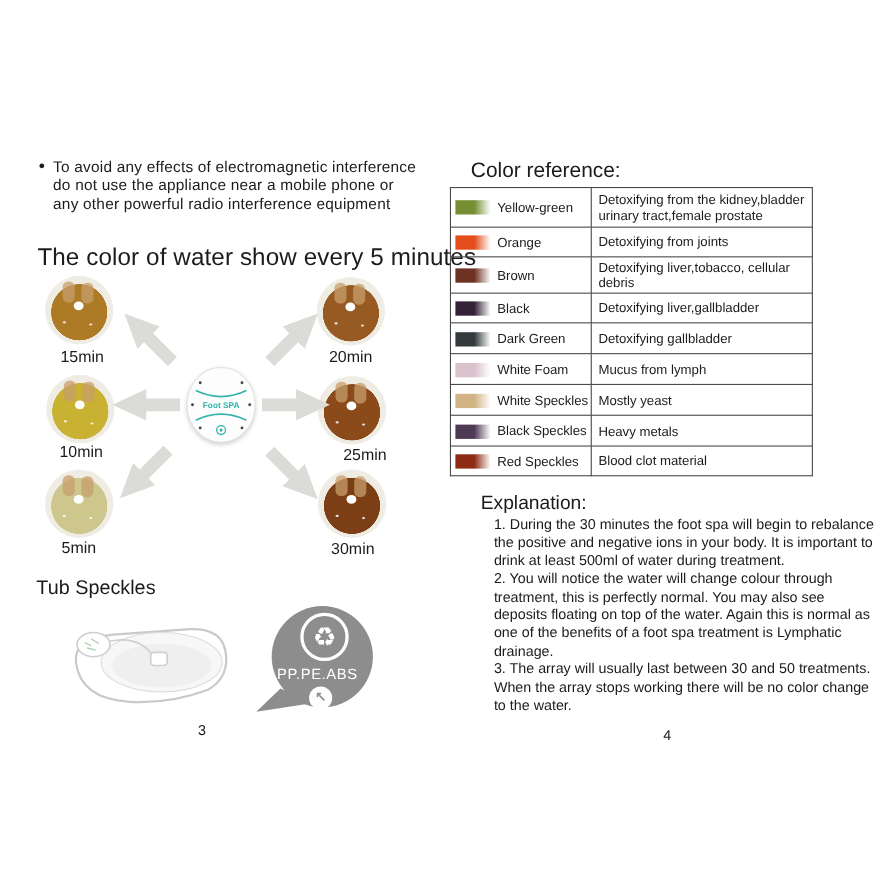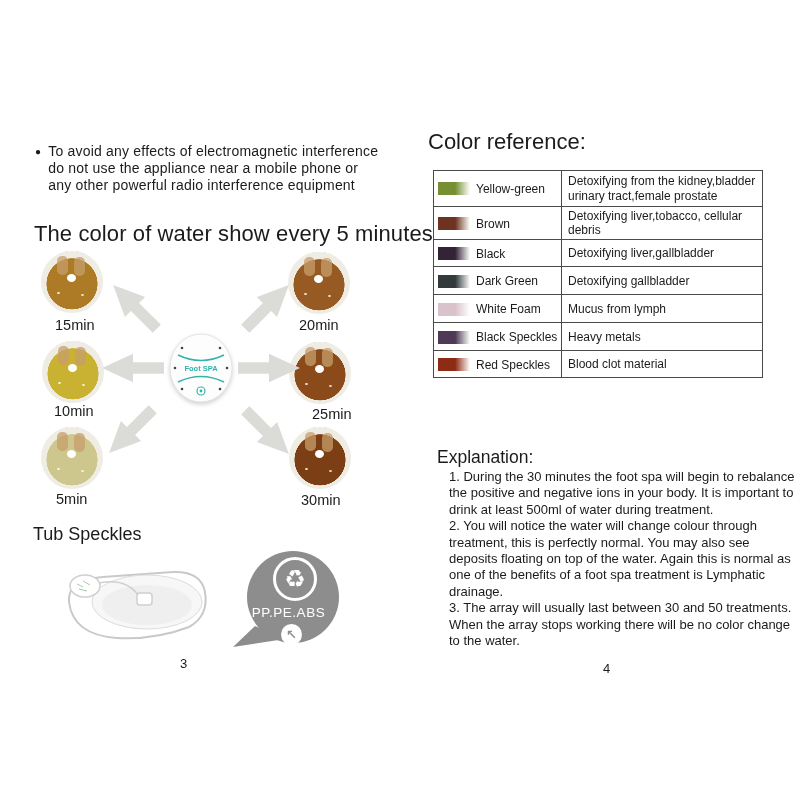--- a/index.html
+++ b/index.html
@@ -38,22 +38,22 @@
            color:#fff;font-size:24px;line-height:1;font-family:"DejaVu Sans",sans-serif}
   .babs-text{position:absolute;left:0;top:55px;width:100%;text-align:center;color:#fff;
              font-size:13.5px;letter-spacing:.5px}
   .cursor-dot{position:absolute;left:54px;top:74px;width:21px;height:21px;border-radius:50%;
               background:#fff;display:flex;align-items:center;justify-content:center;
               color:#8d8d8d;font-size:13px;font-weight:bold;font-family:"DejaVu Sans",sans-serif}
 
   .pnum{position:absolute;font-size:13px}
 
   
-  .h-colorref{position:absolute;left:428px;top:129px;font-size:22px}
-  .ctable{position:absolute;left:433px;top:170px;width:330px;border-collapse:collapse;table-layout:fixed}
+  .h-colorref{position:absolute;left:428px;top:145px;font-size:19px}
+  .ctable{position:absolute;left:409px;top:170px;width:330px;border-collapse:collapse;table-layout:fixed}
   .ctable td{border:1px solid #4a4a4a;font-size:12px;vertical-align:middle}
   .ctable td.cname{width:123px;padding:2px 0 2px 4px;white-space:nowrap;overflow:hidden}
   .ctable td.cdesc{padding:2px 2px 2px 6px;line-height:1.18}
   .swatch{display:inline-block;width:33px;height:13px;margin-right:5px;vertical-align:middle;
           background:linear-gradient(90deg,var(--c) 0%,var(--c) 52%,rgba(255,255,255,0) 97%)}
   .nm{vertical-align:middle}
 
   .h-expl{position:absolute;left:437px;top:447px;font-size:17.5px}
   .expl{position:absolute;left:449px;top:469px;width:348px;font-size:13px;line-height:16.4px}
   .expl p{margin:0}
@@ -149,35 +149,43 @@
   <div class="pnum" style="left:180px;top:656px">3</div>
 
   <div class="h-colorref">Color reference:</div>
 
   <table class="ctable">
     <tbody>
       <tr style="height:36px">
         <td class="cname"><span class="swatch" style="--c: #768f33;"></span><span class="nm">Yellow-green</span></td>
         <td class="cdesc">Detoxifying from the kidney,bladder urinary tract,female prostate</td>
       </tr>
+      <tr style="height:27px">
+        <td class="cname"><span class="swatch" style="--c: #e34d1c;"></span><span class="nm">Orange</span></td>
+        <td class="cdesc">Detoxifying from joints</td>
+      </tr>
       <tr style="height:30px">
         <td class="cname"><span class="swatch" style="--c: #6d3221;"></span><span class="nm">Brown</span></td>
         <td class="cdesc">Detoxifying liver,tobacco, cellular debris</td>
       </tr>
       <tr style="height:27px">
         <td class="cname"><span class="swatch" style="--c: #342337;"></span><span class="nm">Black</span></td>
         <td class="cdesc">Detoxifying liver,gallbladder</td>
       </tr>
       <tr style="height:28px">
         <td class="cname"><span class="swatch" style="--c: #323a3c;"></span><span class="nm">Dark Green</span></td>
         <td class="cdesc">Detoxifying gallbladder</td>
       </tr>
       <tr style="height:28px">
         <td class="cname"><span class="swatch" style="--c: #d9c2cb;"></span><span class="nm">White Foam</span></td>
         <td class="cdesc">Mucus from lymph</td>
+      </tr>
+      <tr style="height:28px">
+        <td class="cname"><span class="swatch" style="--c: #d2b383;"></span><span class="nm">White Speckles</span></td>
+        <td class="cdesc">Mostly yeast</td>
       </tr>
       <tr style="height:28px">
         <td class="cname"><span class="swatch" style="--c: #4e3a54;"></span><span class="nm">Black Speckles</span></td>
         <td class="cdesc">Heavy metals</td>
       </tr>
       <tr style="height:27px">
         <td class="cname"><span class="swatch" style="--c: #8e2b15;"></span><span class="nm">Red Speckles</span></td>
         <td class="cdesc">Blood clot material</td>
       </tr>
     </tbody>

